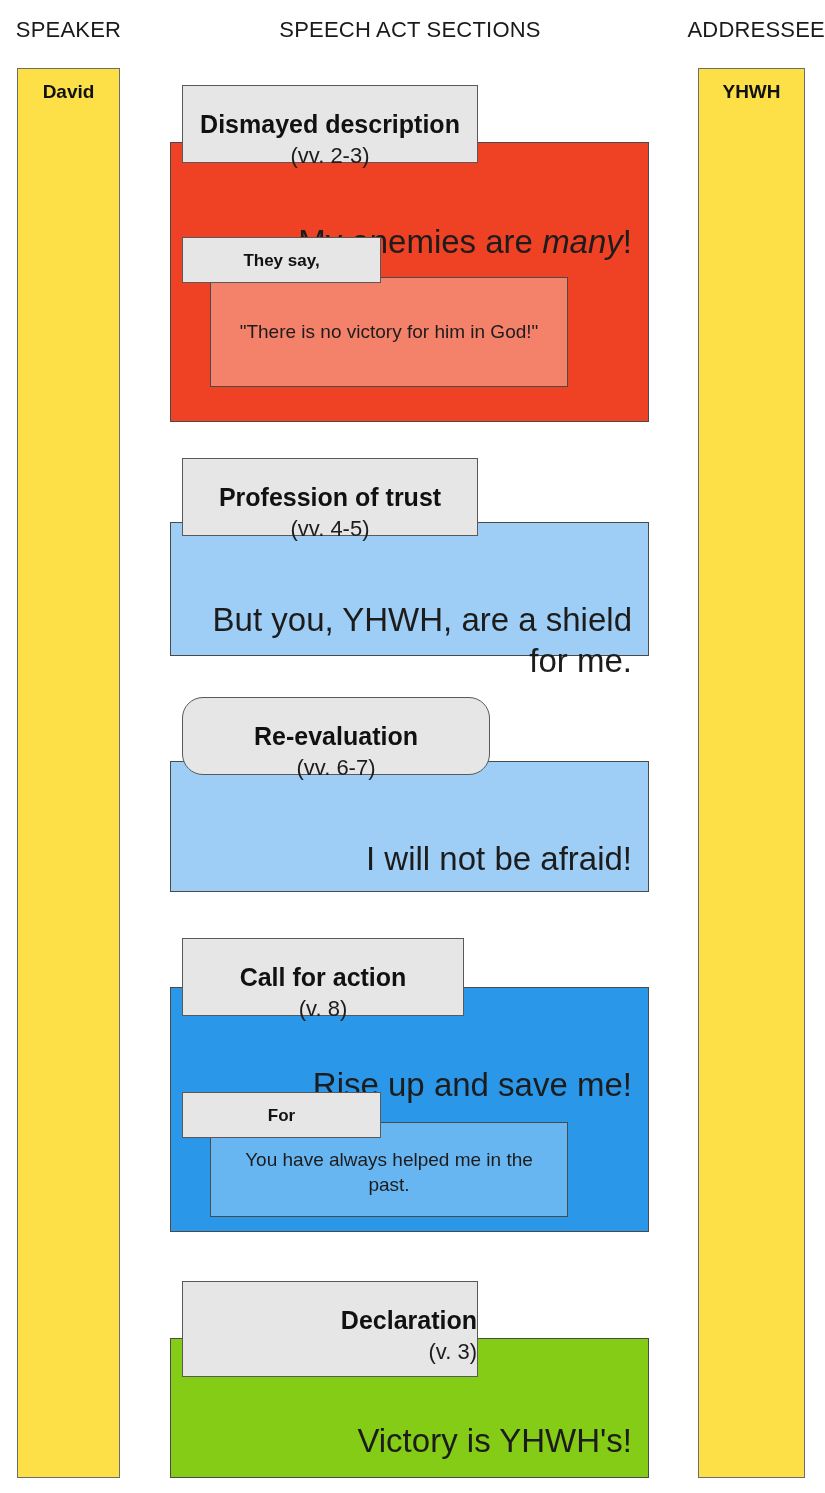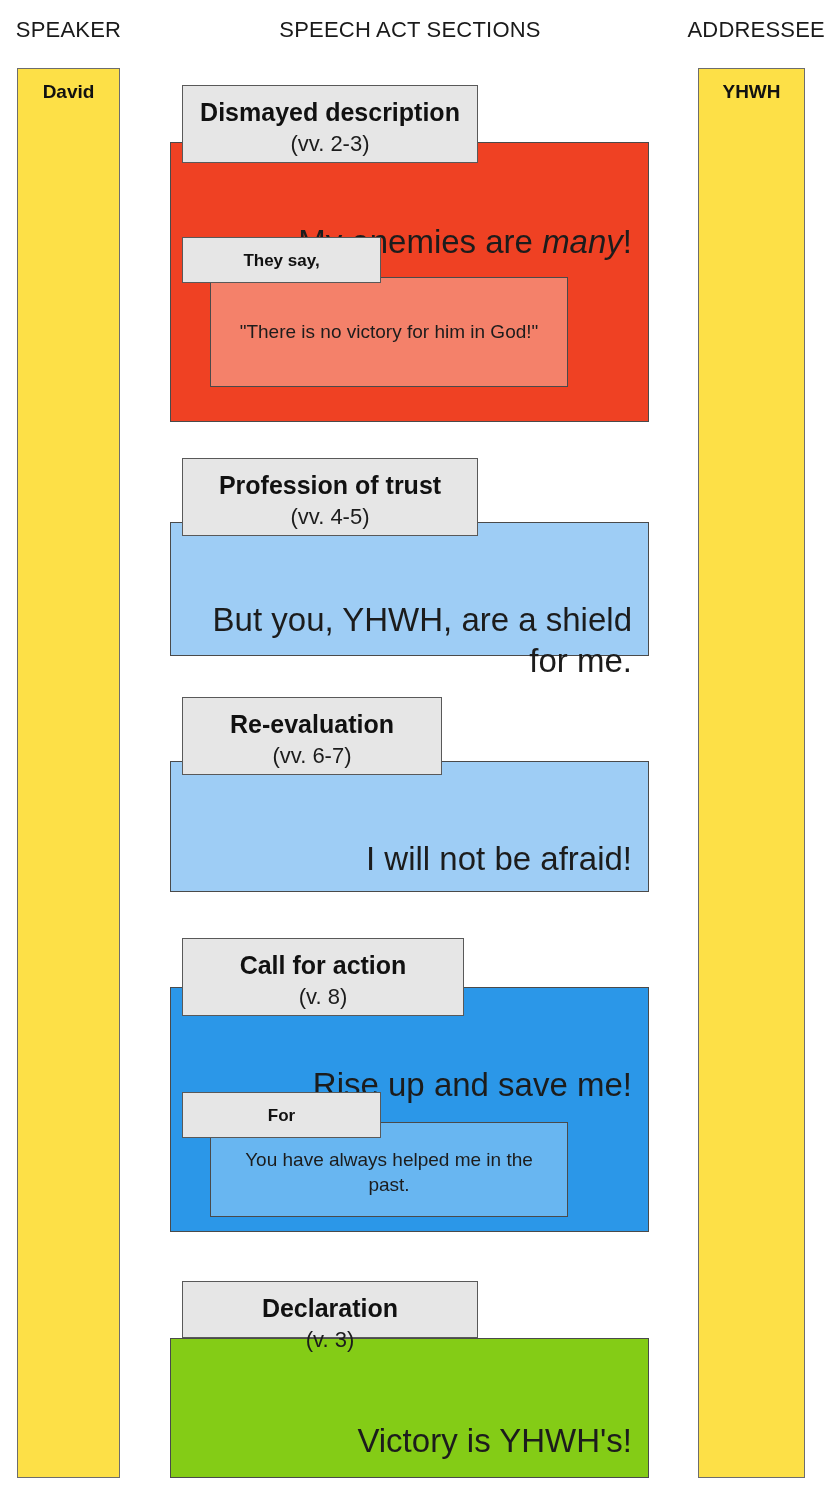--- a/index.html
+++ b/index.html
@@ -71,21 +71,21 @@
   }
 
   
   .section-label {
     position: absolute;
     background: #e6e6e6;
     border: 1.6px solid #595959;
     box-sizing: border-box;
     z-index: 5;
     text-align: center;
-    padding-top: 12px;
+    padding-top: 24px;
   }
   .section-label .title {
     display: block;
     font-size: 25px;
     font-weight: bold;
     color: #111111;
     line-height: 1.18;
   }
   .section-label .verses {
     display: block;
@@ -166,21 +166,21 @@
   <div class="section-label" style="left:182px; top:458px; width:296px; height:78px;">
     <span class="title">Profession of trust</span>
     <span class="verses">(vv. 4-5)</span>
   </div>
 </div>
 
 <div class="section-block">
   <div class="section-body" style="left:170px; top:761px; width:479px; height:131px; background:#9ecdf5;">
     <div class="section-text" style="top:50px;">I will not be afraid!</div>
   </div>
-  <div class="section-label" style="left:182px; top:697px; width:260px; height:78px;">
+  <div class="section-label" style="left:182px; top:697px; width:308px; height:78px;border-radius:21px;">
     <span class="title">Re-evaluation</span>
     <span class="verses">(vv. 6-7)</span>
   </div>
 </div>
 
 <div class="section-block">
   <div class="section-body" style="left:170px; top:987px; width:479px; height:245px; background:#2b97e8;">
     <div class="section-text" style="top:50px;">Rise up and save me!</div>
   </div>
   <div class="section-label" style="left:182px; top:938px; width:282px; height:78px;">
@@ -191,17 +191,17 @@
   <div class="sub-body" style="left:210px; top:1122px; width:358px; height:95px; background:#68b6f1;">
     <div class="sub-text" style="top:25px;">You have always helped me in the past.</div>
   </div>
   <div class="sub-label" style="left:182px; top:1092px; width:199px; height:46px;">For</div>
 </div>
 
 <div class="section-block">
   <div class="section-body" style="left:170px; top:1338px; width:479px; height:140px; background:#84cc16;">
     <div class="section-text" style="top:55px;">Victory is YHWH's!</div>
   </div>
-  <div class="section-label" style="left:182px; top:1281px; width:296px; height:57px;">
+  <div class="section-label" style="left:182px; top:1281px; width:296px; height:96px;text-align:right;">
     <span class="title">Declaration</span>
     <span class="verses">(v. 3)</span>
   </div>
 </div>
 
 </body></html>

